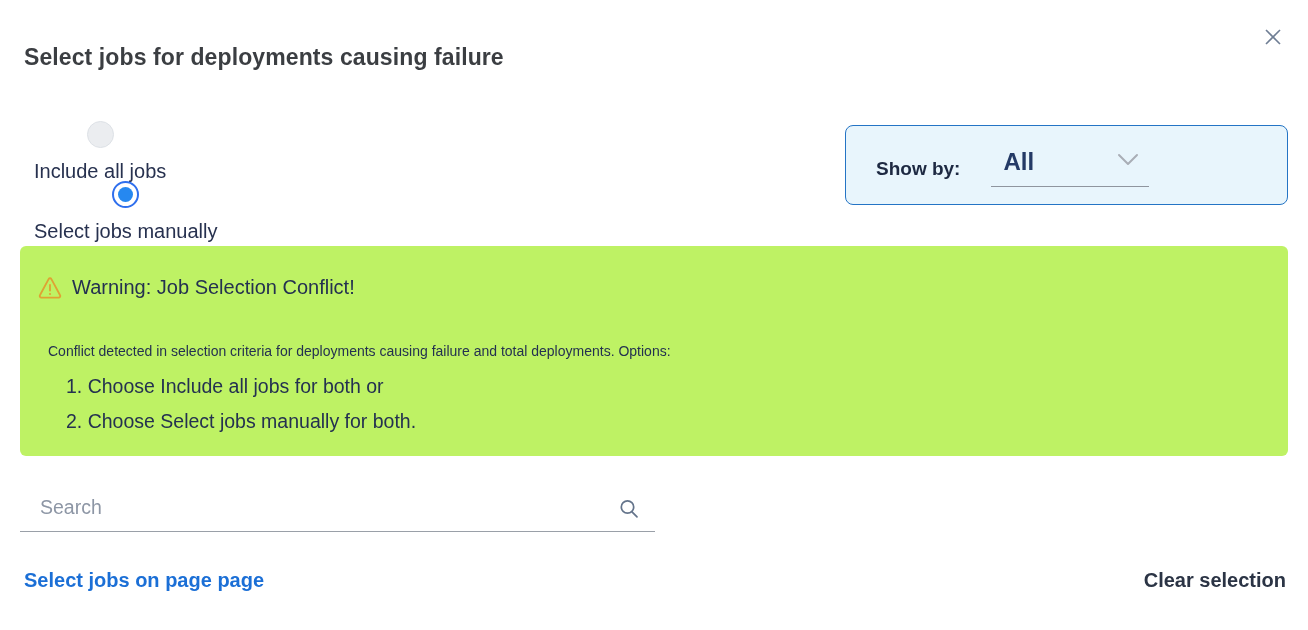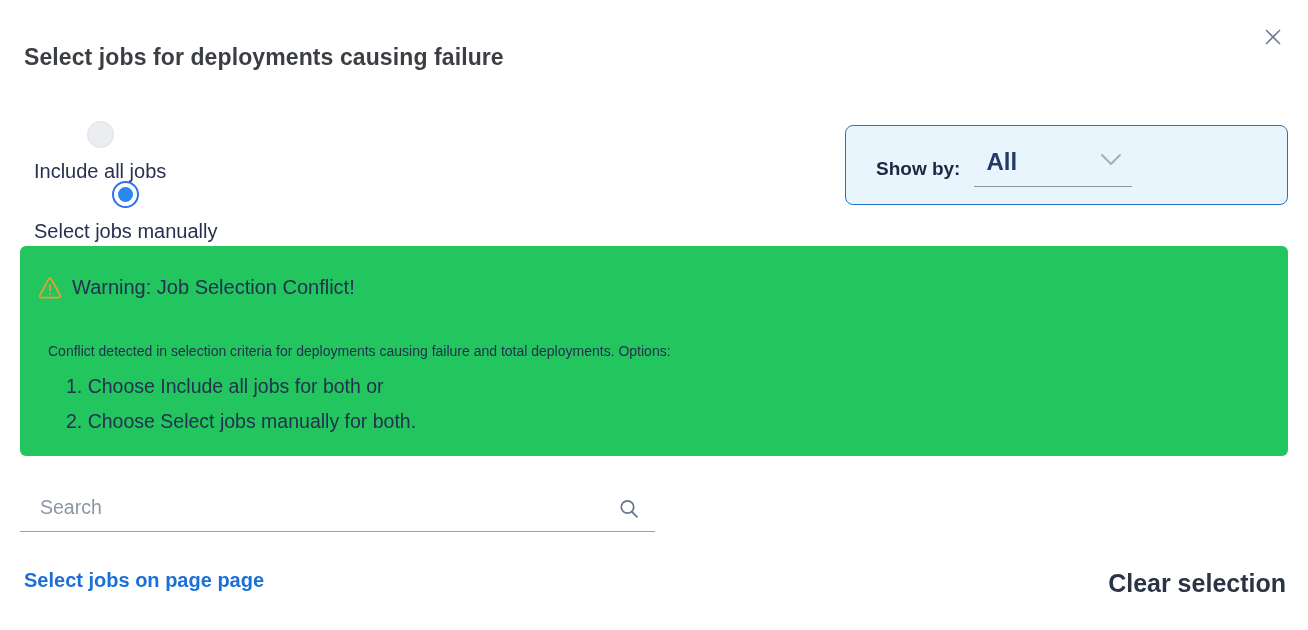--- a/index.html
+++ b/index.html
@@ -57,20 +57,21 @@
 
   
   .show-by-box {
     position: absolute; left: 845px; top: 125px;
     width: 443px; height: 80px;
     background: #e8f5fc;
     border: 1.5px solid #2474c5;
     border-radius: 8px;
     display: flex; align-items: center;
     padding-left: 30px;
+    gap: 17px;
   }
   .show-by-label {
     font-size: 19px; font-weight: 600; color: #1d2942;
     margin-right: 14px; padding-top: 8px;
   }
   .show-by-select {
     display: flex; align-items: center; justify-content: space-between;
     width: 158px;
     border-bottom: 1px solid #8f959e;
     padding: 0 6px 10px 12px;
@@ -79,21 +80,21 @@
   }
   .show-by-value {
     font-size: 24px; font-weight: 600; color: #243a66;
   }
   .chevron-down { margin-right: 4px; }
 
   
   .warning-box {
     position: absolute; left: 20px; top: 246px;
     width: 1268px; height: 210px;
-    background: #22c55e;
+    background: #bef264;
     border-radius: 6px;
     padding: 19px 30px 0 18px;
   }
   .warning-heading {
     display: flex; align-items: center; gap: 10px;
     font-size: 20px; color: #243150;
     margin-top: 11px; margin-left: 0;
   }
   .warning-icon { display: flex; align-items: center; }
   .warning-message {
@@ -121,21 +122,21 @@
   .search-icon-wrap { padding-right: 14px; padding-bottom: 4px; cursor: pointer; display: flex; }
 
   
   .footer-link {
     position: absolute; left: 24px; top: 569px;
     font-size: 20px; font-weight: 700; color: #1b6fd6;
     cursor: pointer; text-decoration: none;
   }
   .clear-selection {
     position: absolute; right: 22px; top: 569px;
-    font-size: 25px; font-weight: 700; color: #2b3445;
+    font-size: 20px; font-weight: 700; color: #2b3445;
     cursor: pointer;
   }
 </style>
 </head>
 <body>
 
 <div class="modal">
 
   <div class="close-btn">
     <svg width="22" height="22" viewBox="0 0 22 22">

